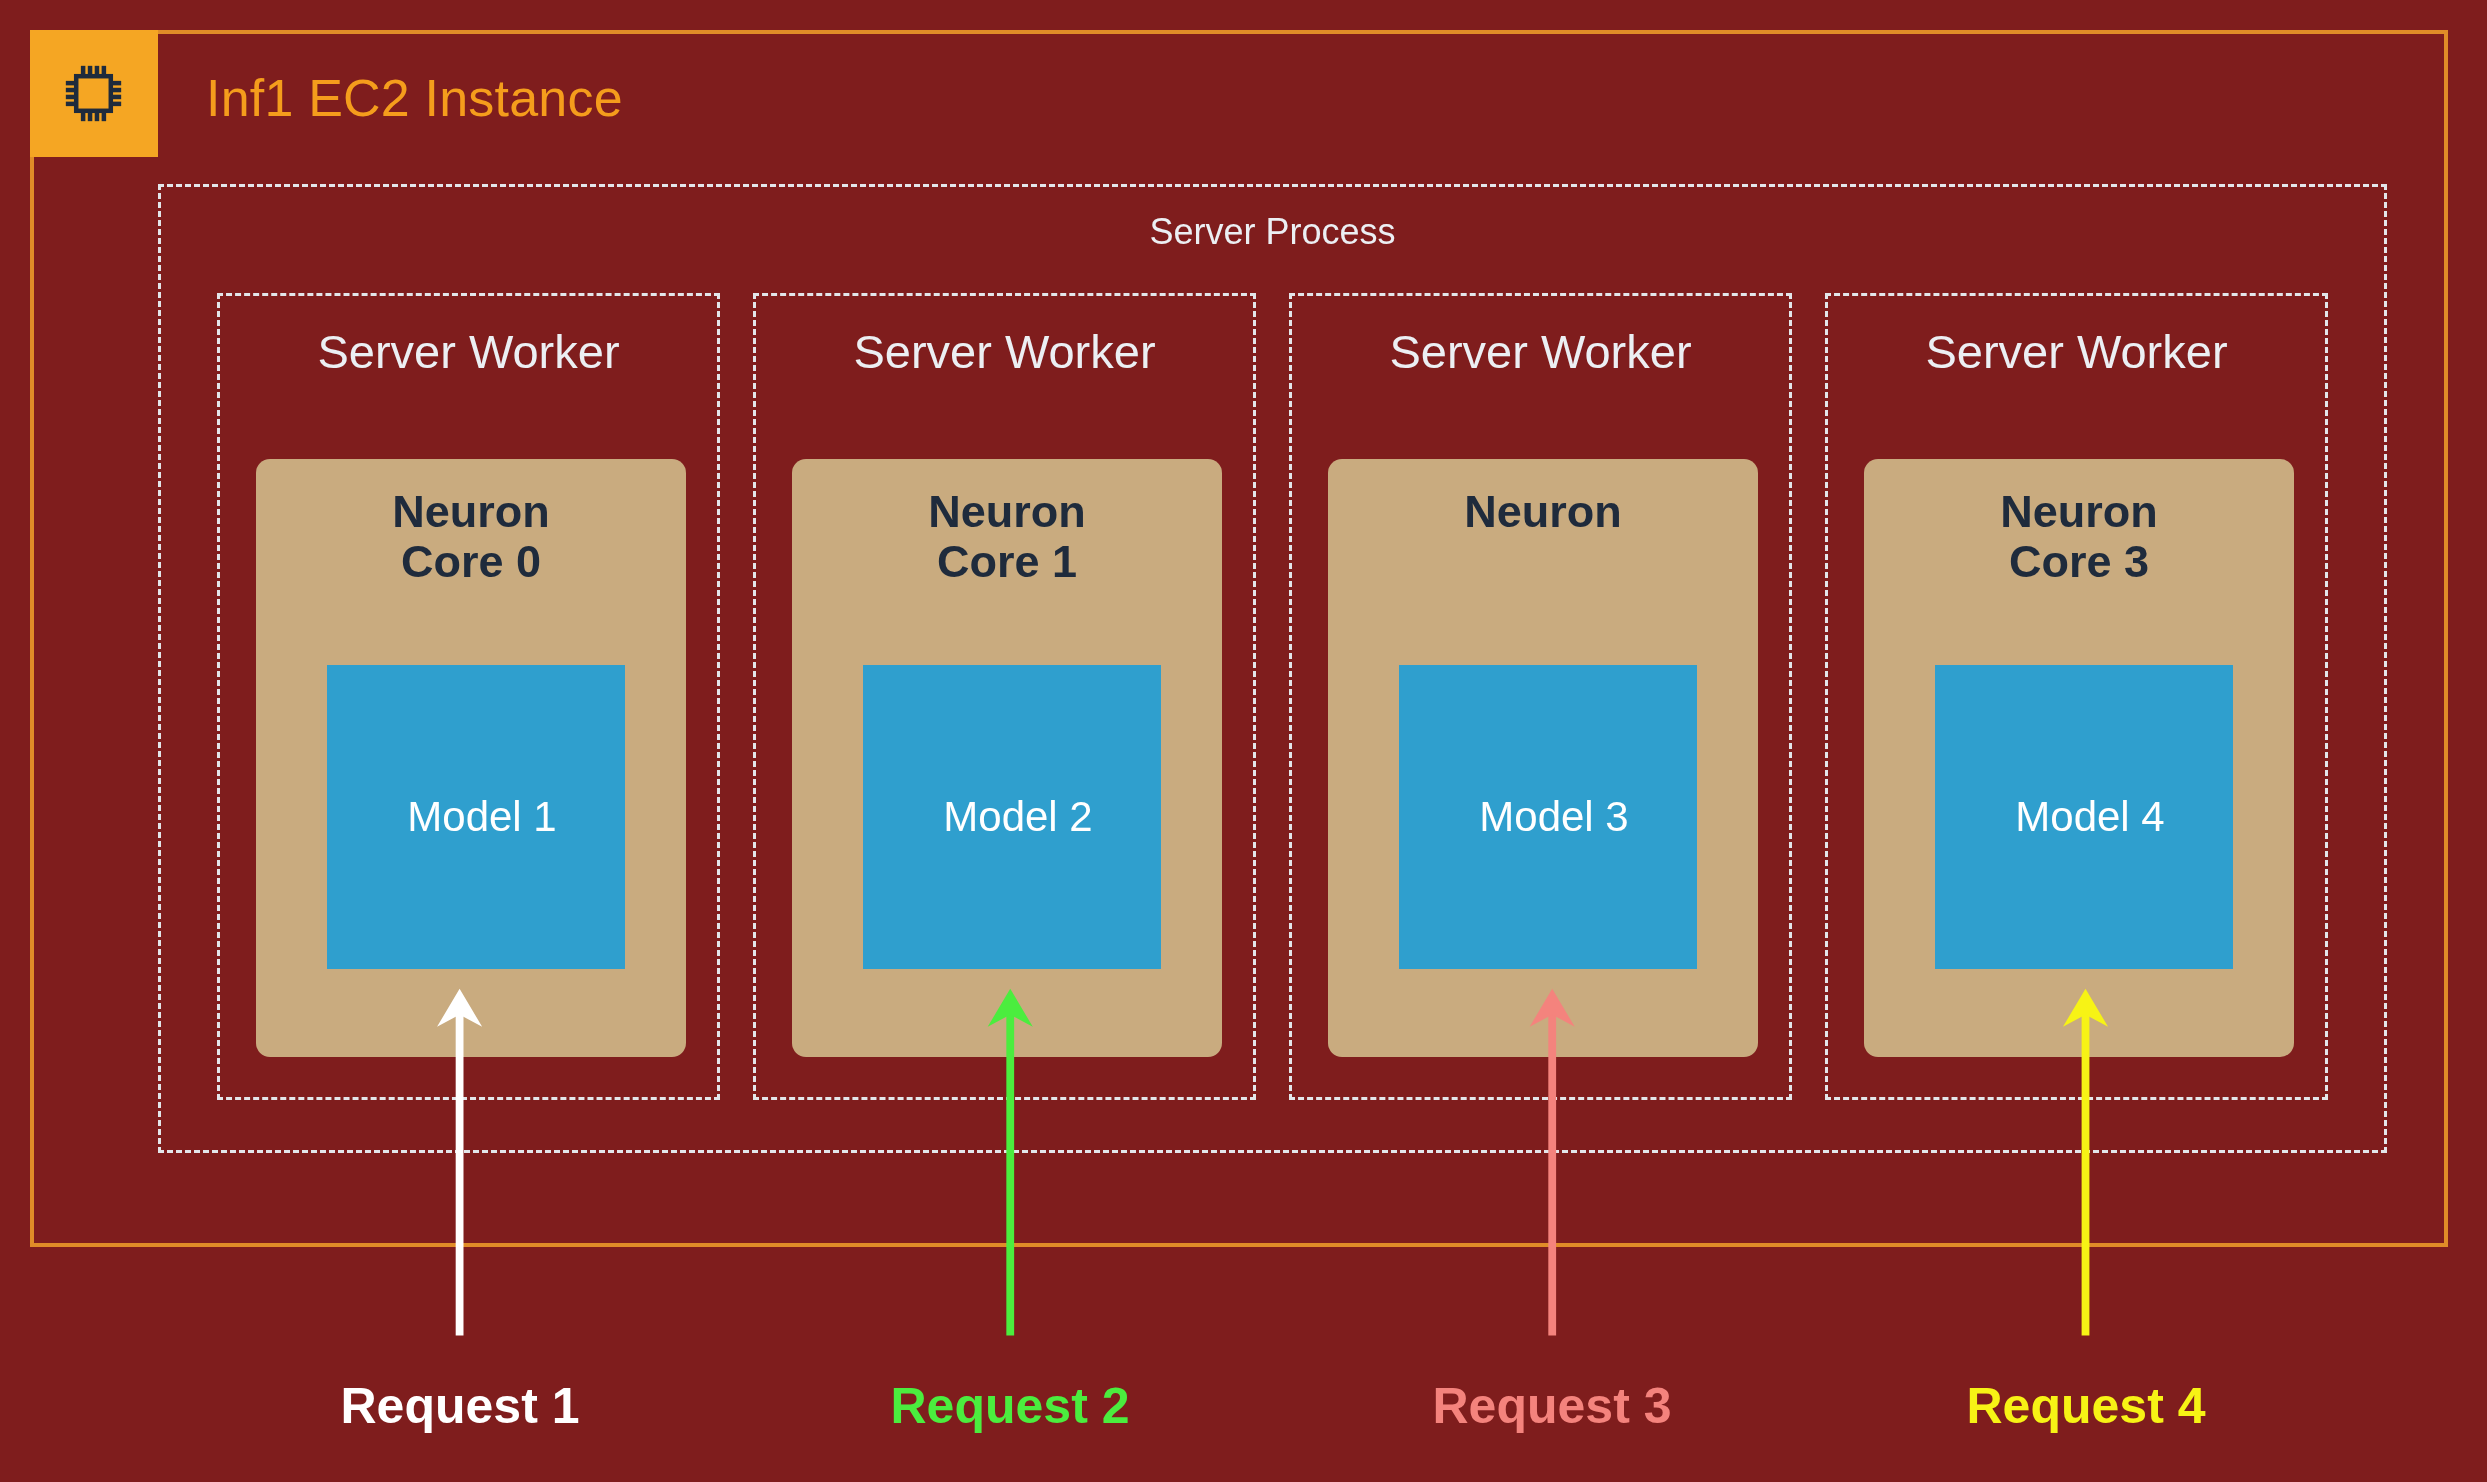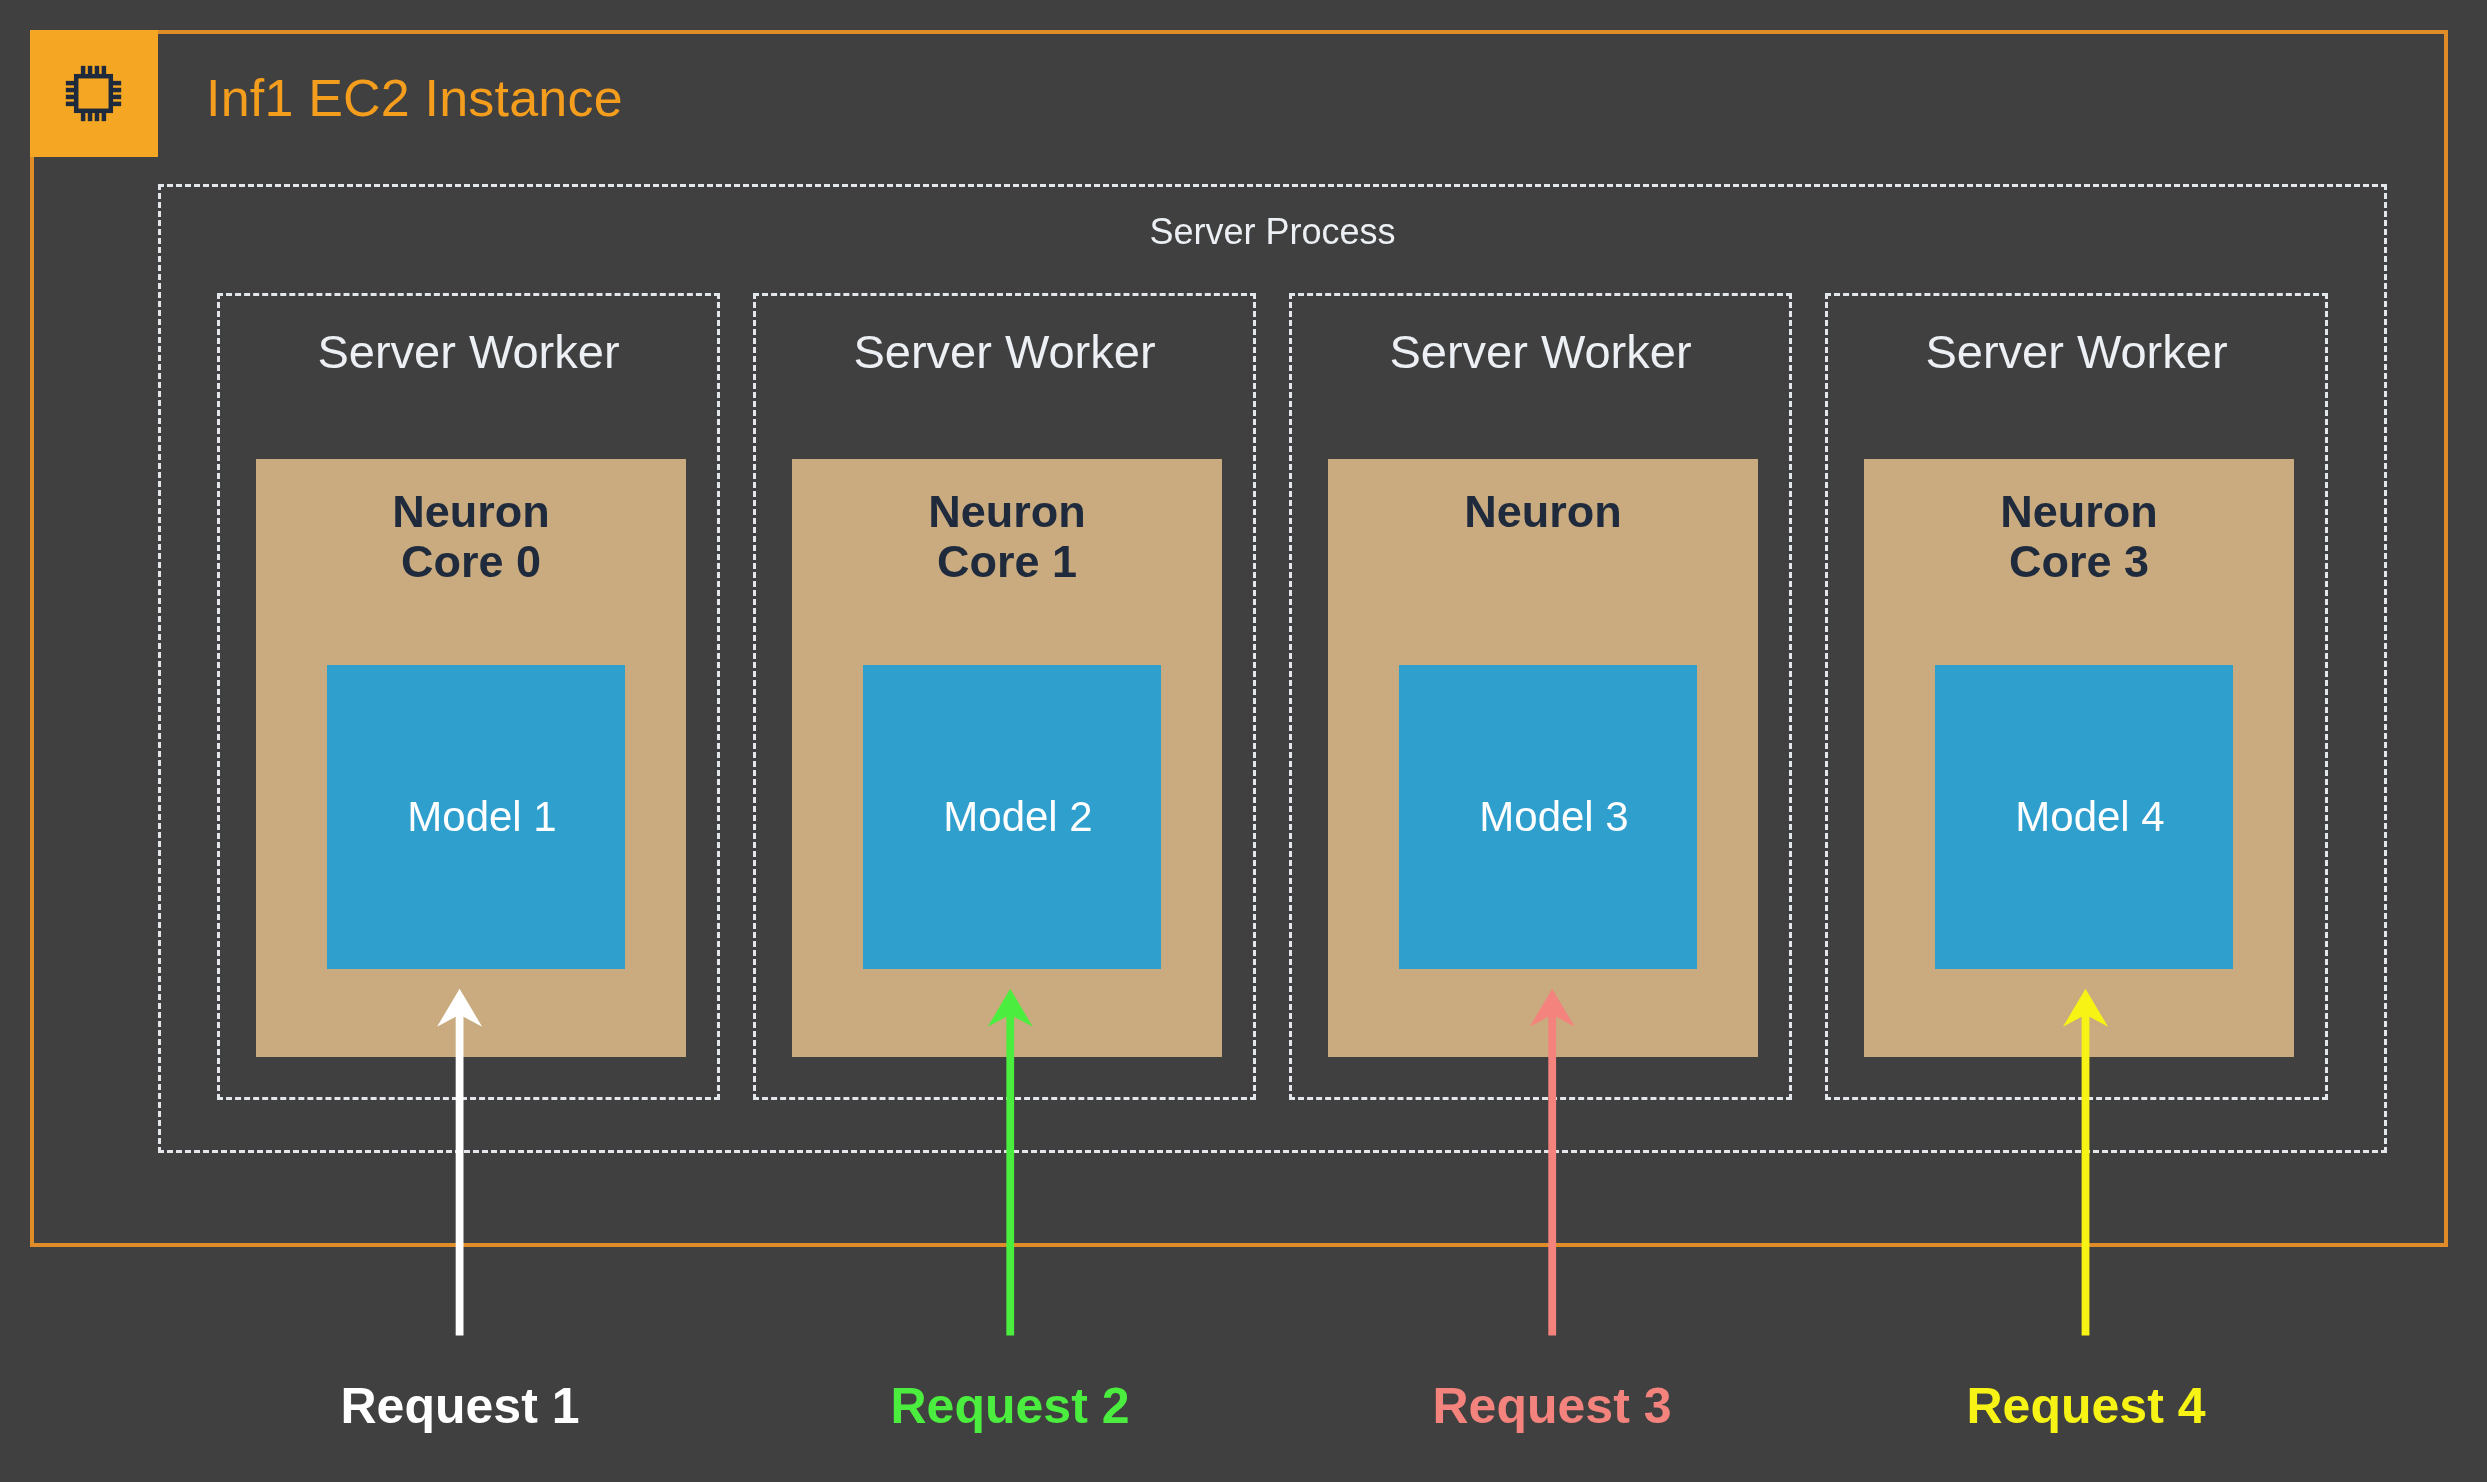--- a/index.html
+++ b/index.html
@@ -4,21 +4,21 @@
 <style>
   html, body {
     margin: 0;
     padding: 0;
     background: #1b2430;
   }
   #canvas {
     position: relative;
     width: 2487px;
     height: 1483px;
-    background: #404040;
+    background: #7f1d1d;
     overflow: hidden;
     font-family: "Liberation Sans", sans-serif;
   }
 
   
   #instance-frame {
     position: absolute;
     left: 29.5px;
     top: 29.5px;
     width: 2418px;
@@ -103,20 +103,21 @@
     font-weight: 400;
     white-space: nowrap;
   }
   .neuron-core {
     position: absolute;
     left: 36px;
     top: 163px;
     width: 430px;
     height: 598px;
     background: #c9ab7f;
+    border-radius: 14px;
   }
   .neuron-core-label {
     position: absolute;
     left: 0;
     top: 28px;
     width: 100%;
     text-align: center;
     color: #1f2b3c;
     font-size: 45px;
     font-weight: bold;

